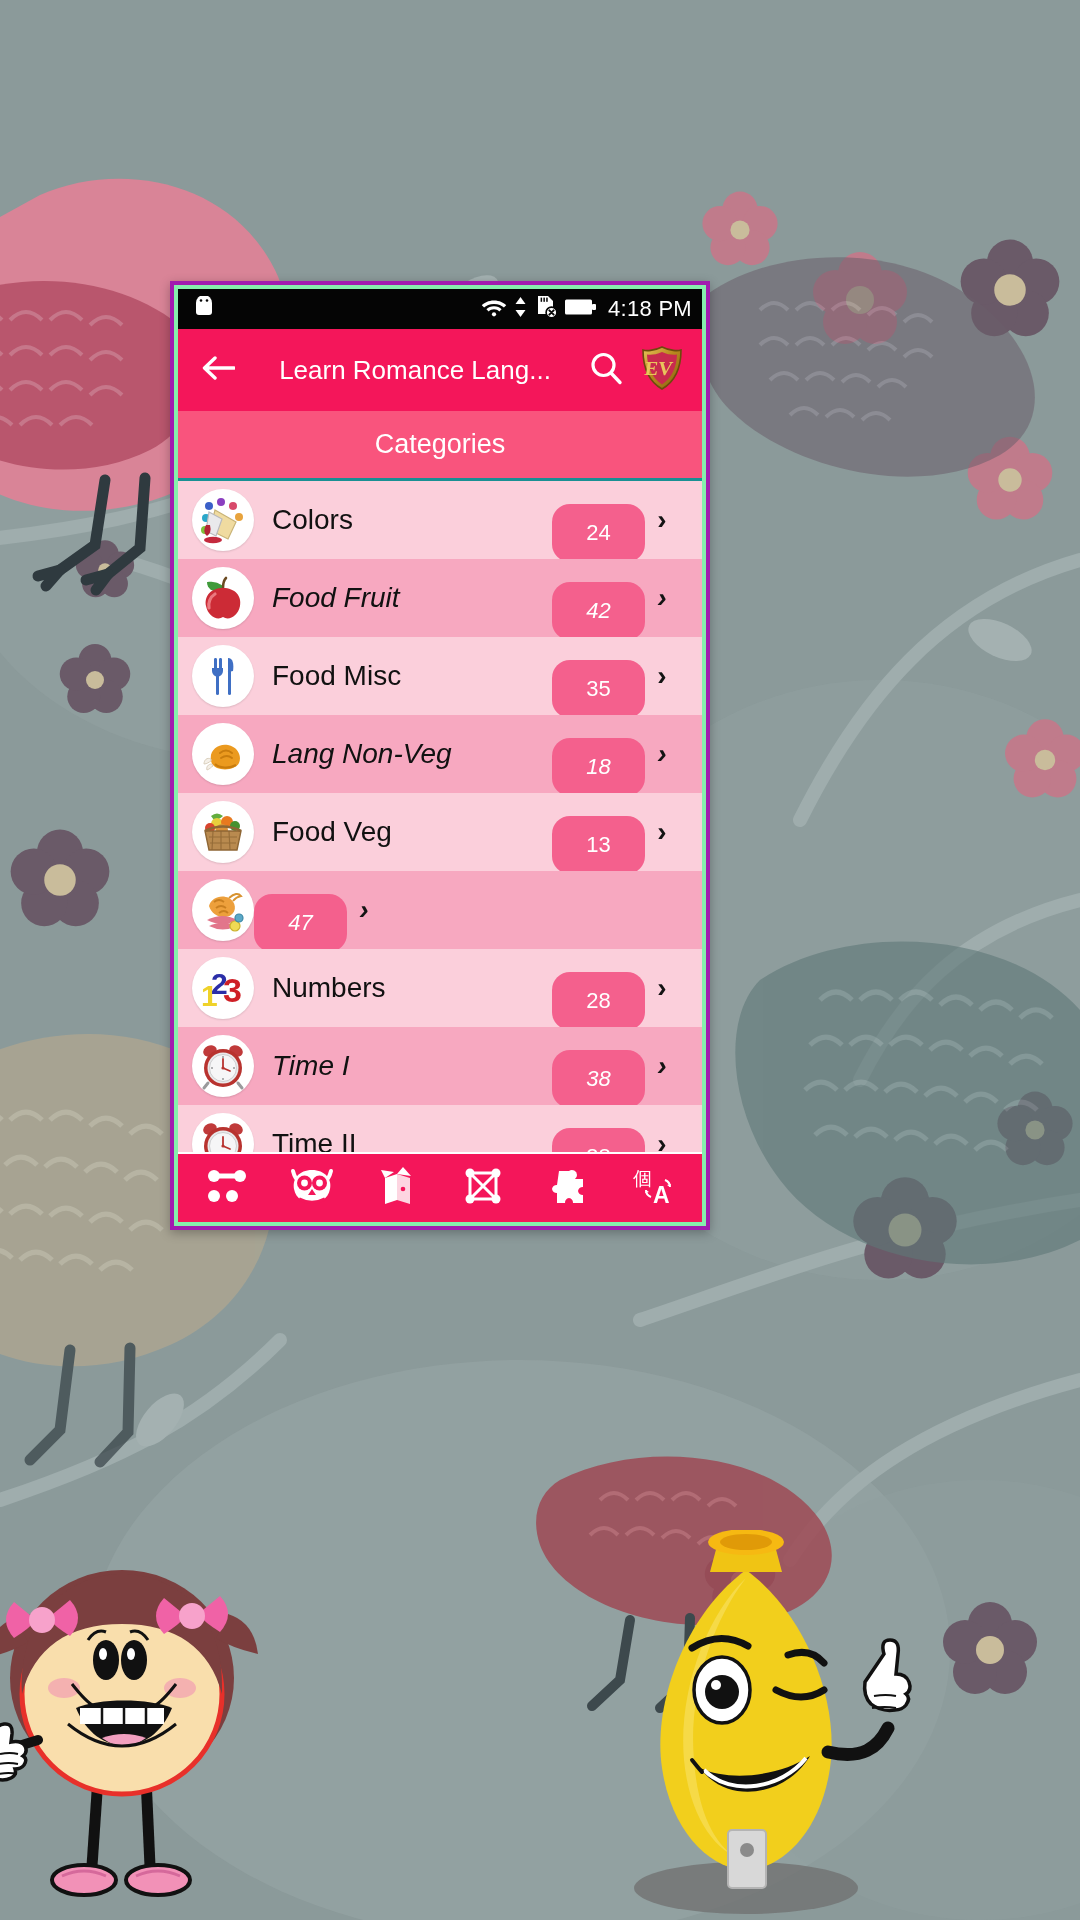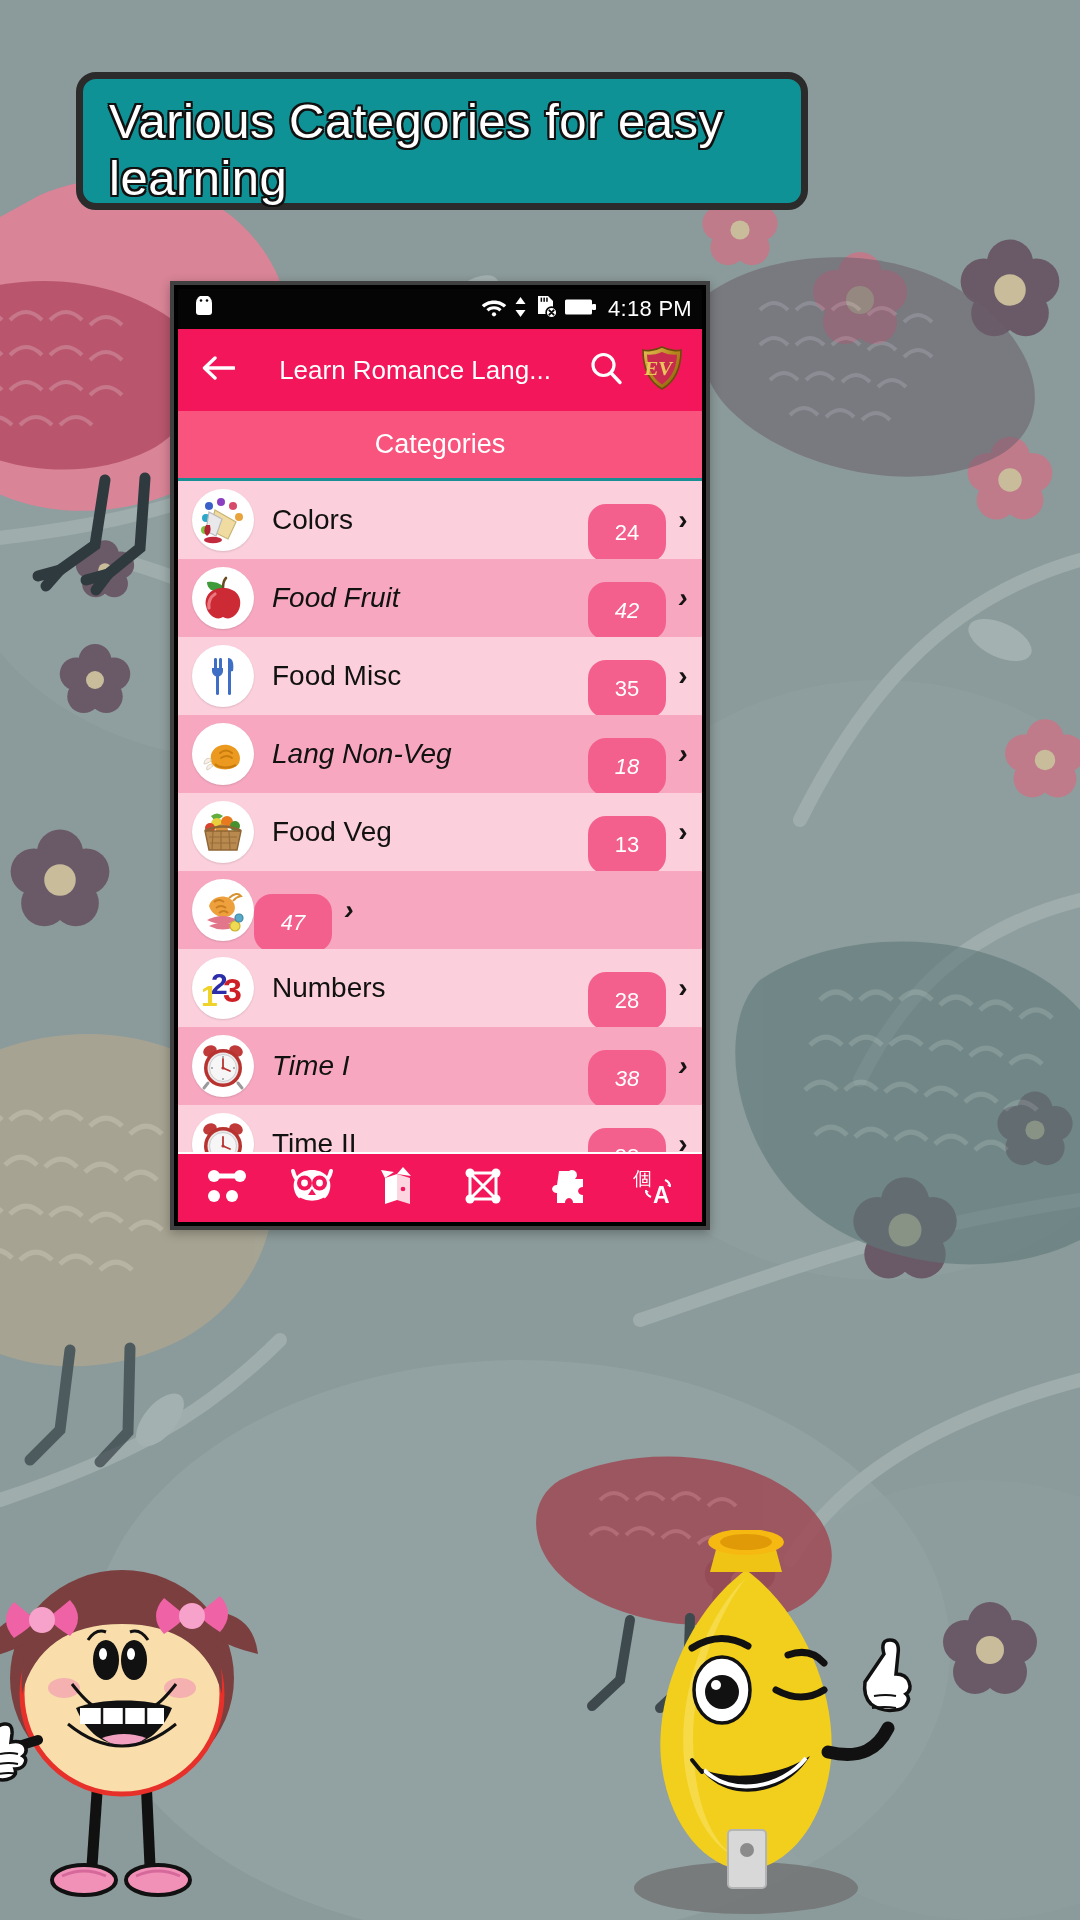--- a/index.html
+++ b/index.html
@@ -37,22 +37,22 @@
     text-shadow:
        2px 0 0 #111, -2px 0 0 #111, 0 2px 0 #111, 0 -2px 0 #111,
        2px 2px 0 #111, -2px 2px 0 #111, 2px -2px 0 #111, -2px -2px 0 #111;
   }
 
   
   #phone {
     position:absolute;
     left:170px; top:281px;
     width:540px; height:949px;
-    background:#000000;
-    border:4px solid #404040;
+    background:#86efac;
+    border:4px solid #a21caf;
     box-shadow:0 3px 10px rgba(0,0,0,.28);
   }
   #screen { position:absolute; inset:4px; overflow:hidden; background:#fff; display:flex; flex-direction:column; }
 
   
   #statusbar {
     height:40px; background:#050505;
     display:flex; align-items:center; padding:0 10px 0 14px;
     flex:0 0 auto;
   }
@@ -82,39 +82,39 @@
   }
   #tab-label { color:#fff; font-size:27px; }
 
   
   #list {
     flex:1 1 auto; position:relative; overflow:hidden;
     background:#fbd3dd;
   }
   .row {
     height:78px; display:flex; align-items:center;
-    padding-left:14px; padding-right:2px;
+    padding-left:14px; padding-right:23px;
     position:relative;
   }
   .row.odd  { background:#fbcfdb; }
   .row.even { background:#f7a8c0;font-style:italic; }
 
   .thumb {
     width:62px; height:62px; border-radius:50%;
     background:#fff; flex:0 0 auto;
     display:flex; align-items:center; justify-content:center;
     overflow:hidden;
     box-shadow:0 1px 2px rgba(0,0,0,.12);
   }
   .row-label {
     margin-left:18px; font-size:28px; color:#111;
     flex:1 1 auto; white-space:nowrap; overflow:hidden;
   }
   .count {
-    width:78px; height:58px; border-radius:18px;
+    width:93px; height:58px; border-radius:18px;
     background:#f4608d;
     color:#fff; font-size:22px;
     display:flex; align-items:center; justify-content:center;
     flex:0 0 auto;
     margin-top:25px;
   }
   .chev {
     width:34px; flex:0 0 auto; text-align:center;
     color:#141414; font-size:28px; font-weight:bold;
   }
@@ -392,23 +392,20 @@
         <path d="M600 1500 q 14 -14 28 0 M636 1500 q 14 -14 28 0 M672 1500 q 14 -14 28 0 M708 1506 q 14 -14 28 0"></path>
         <path d="M590 1535 q 14 -14 28 0 M626 1535 q 14 -14 28 0 M662 1538 q 14 -14 28 0 M698 1544 q 14 -14 28 0"></path>
       </g>
       <g stroke="#2f3a3f" stroke-width="10" fill="none" stroke-linecap="round">
         <path d="M630 1620 L 620 1680 L 592 1706"></path>
         <path d="M690 1618 L 688 1682 L 660 1708"></path>
       </g>
     </g>
   </svg>
 
-  <div id="banner">
-    <div id="banner-text">Various Categories for easy learning</div>
-  </div>
 
   <div id="phone">
     <div id="screen">
 
       <div id="statusbar">
         <span>
           <svg width="24" height="22" viewBox="0 0 24 22">
             <path d="M4 7 h16 a0 0 0 0 1 0 0 v9 a3 3 0 0 1 -3 3 h-10 a3 3 0 0 1 -3 -3 z" fill="#fff"></path>
             <path d="M4 7 a8 8 0 0 1 16 0 z" fill="#fff"></path>
             <circle cx="9" cy="4.5" r="1.3" fill="#050505"></circle>

